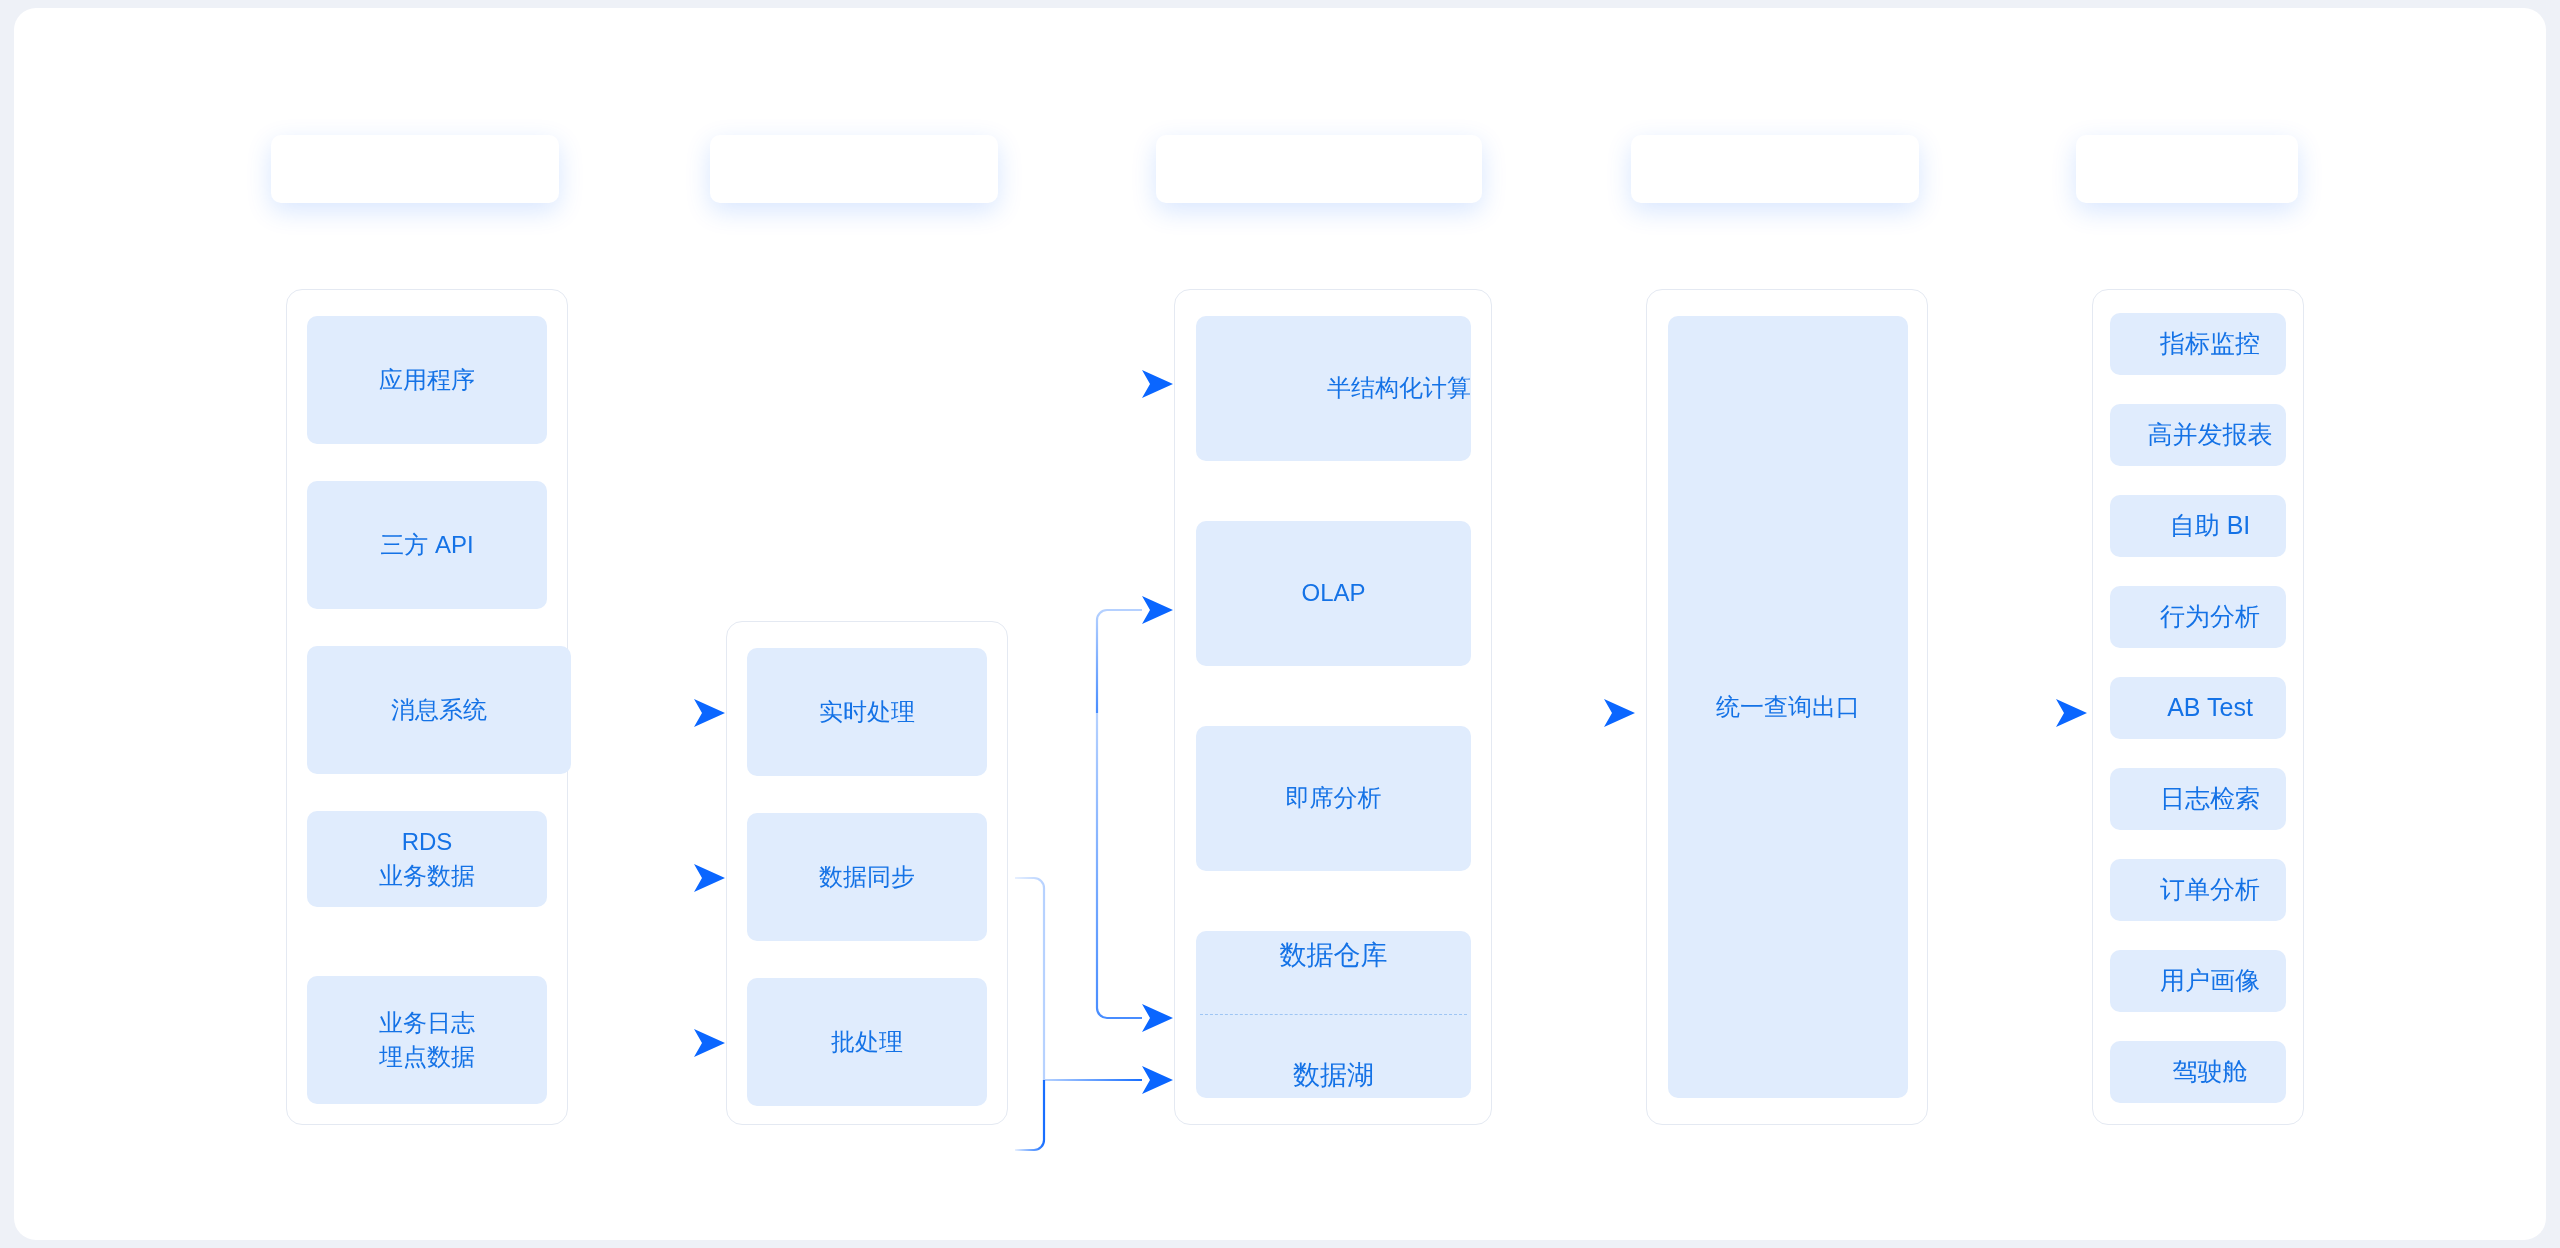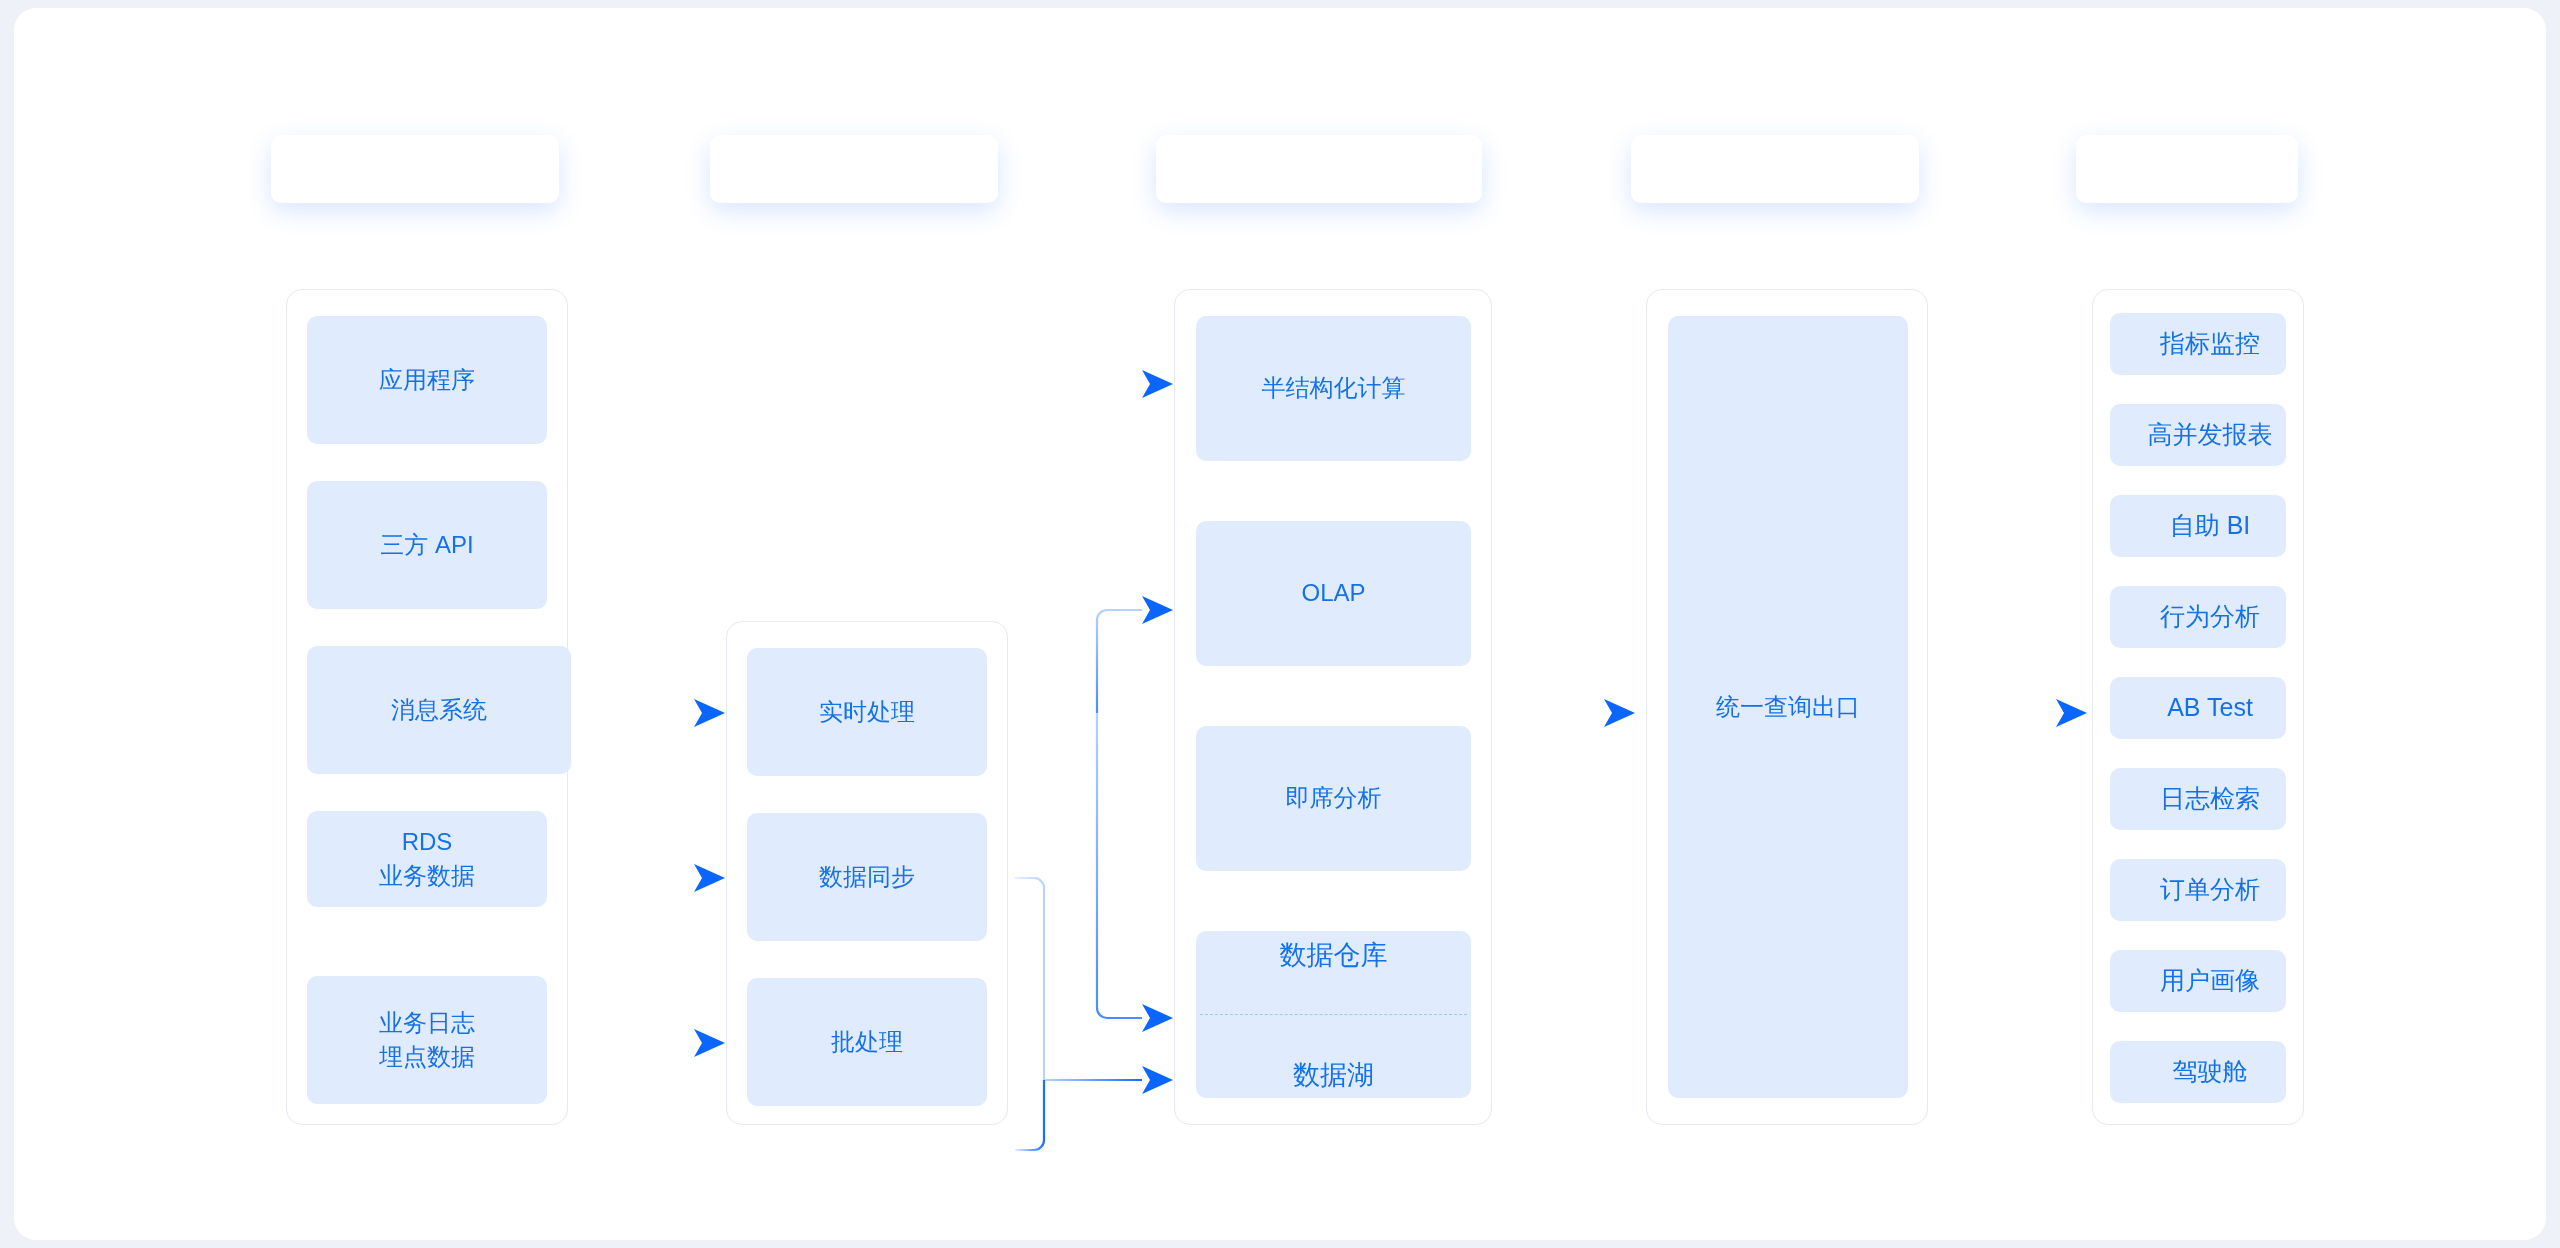--- a/index.html
+++ b/index.html
@@ -183,21 +183,21 @@
     <span>实时处理</span>
   </div>
   <div class="chip" style="left:733px;top:805px;width:240px;height:128px;">
     <span>数据同步</span>
   </div>
   <div class="chip" style="left:733px;top:970px;width:240px;height:128px;">
     <span>批处理</span>
   </div>
 
   <div class="col-frame" style="left:1160px;top:281px;width:318px;height:836px;"></div>
-  <div class="chip" style="left:1182px;top:308px;width:275px;height:145px;">
+  <div class="chip" style="left:1182px;top:308px;width:275px;height:145px;align-items:flex-end;">
     <span>半结构化计算</span>
   </div>
   <div class="chip" style="left:1182px;top:513px;width:275px;height:145px;">
     <span>OLAP</span>
   </div>
   <div class="chip" style="left:1182px;top:718px;width:275px;height:145px;">
     <span>即席分析</span>
   </div>
   <div class="divider-chip" style="left:1182px;top:923px;width:275px;height:167px;">
     <div class="half">

